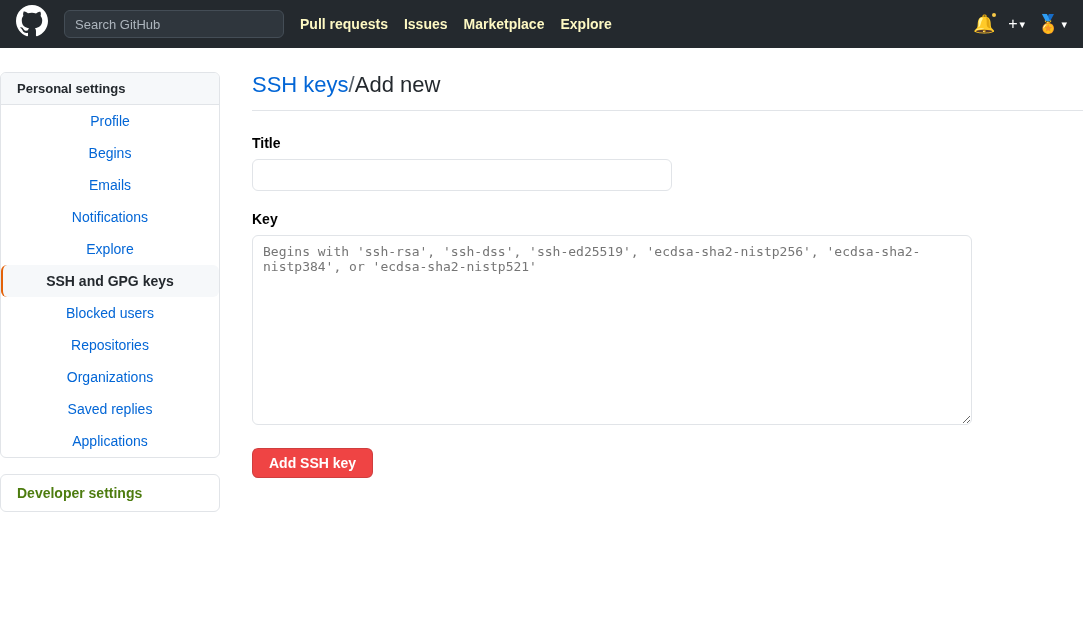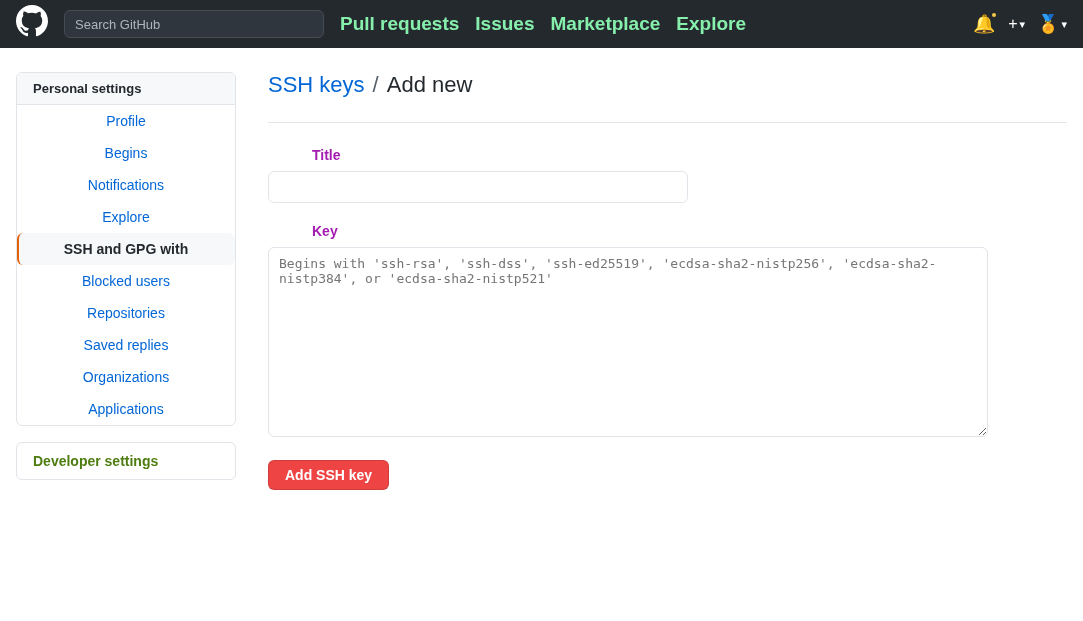--- a/index.html
+++ b/index.html
@@ -18,35 +18,35 @@
       color: #fff;
       font-size: 24px;
       flex-shrink: 0;
     }
     .topnav-search {
       background: #2f363d;
       border: 1px solid #444d56;
       border-radius: 6px;
       color: #adb5bd;
       height: 28px;
-      width: 260px;
+      width: 220px;
       padding: 0 10px;
       font-size: 13px;
       outline: none;
     }
     .topnav-search::placeholder { color: #adb5bd; }
     .topnav-links {
       display: flex;
       gap: 16px;
       align-items: center;
       flex: 1;
     }
     .topnav-link {
-      color: #86efac;
-      font-size: 19px;
+      color: #fef9c3;
+      font-size: 14px;
       text-decoration: none;
       font-weight: 600;
     }
     .topnav-actions {
       display: flex;
       align-items: center;
       gap: 12px;
       margin-left: auto;
     }
     .topnav-icon-btn {
@@ -72,21 +72,21 @@
       top: -2px;
       right: -2px;
       border: 2px solid #24292e;
     }
 
     
     .layout {
       display: flex;
       max-width: 1200px;
       margin: 0 auto;
-      padding: 24px 16px;
+      padding: 24px 0;
       gap: 32px;
     }
 
     
     .sidebar {
       width: 220px;
       flex-shrink: 0;
     }
     .sidebar-nav {
       list-style: none;
@@ -137,22 +137,21 @@
       font-weight: 600;
     }
 
     
     .main {
       flex: 1;
     }
     .breadcrumb {
       display: flex;
       align-items: center;
-      gap: 8px;
-      margin-bottom: 24px;
+      margin-bottom: 12px;
     }
     .breadcrumb-link {
       color: #0366d6;
       text-decoration: none;
       font-size: 22px;
       font-weight: 300;
     }
     .breadcrumb-sep {
       color: #586069;
       font-size: 22px;
@@ -170,23 +169,22 @@
       margin-bottom: 24px;
     }
 
     .form-group {
       margin-bottom: 20px;
     }
     .form-label {
       display: block;
       font-size: 14px;
       font-weight: 600;
-      color: #a21caf;
+      color: #000000;
       margin-bottom: 8px;
-      margin-left: 44px;
     }
     .form-input {
       width: 420px;
       height: 32px;
       padding: 6px 10px;
       border: 1px solid #e1e4e8;
       border-radius: 6px;
       font-size: 14px;
       outline: none;
       color: #24292e;
@@ -257,39 +255,42 @@
     <div class="sidebar-section">
       <div class="sidebar-section-title">Personal settings</div>
       <ul class="sidebar-nav">
         <li>
           <a href="#">Profile</a>
         </li>
         <li>
           <a href="#">Begins</a>
         </li>
         <li>
+          <a href="#">Emails</a>
+        </li>
+        <li>
           <a href="#">Notifications</a>
         </li>
         <li>
           <a href="#">Explore</a>
         </li>
         <li class="active">
-          <a href="#">SSH and GPG with</a>
+          <a href="#">SSH and GPG keys</a>
         </li>
         <li>
           <a href="#">Blocked users</a>
         </li>
         <li>
           <a href="#">Repositories</a>
         </li>
         <li>
+          <a href="#">Organizations</a>
+        </li>
+        <li>
           <a href="#">Saved replies</a>
-        </li>
-        <li>
-          <a href="#">Organizations</a>
         </li>
         <li>
           <a href="#">Applications</a>
         </li>
       </ul>
     </div>
 
     <div class="developer-section">
       <a href="#">Developer settings</a>
     </div>

